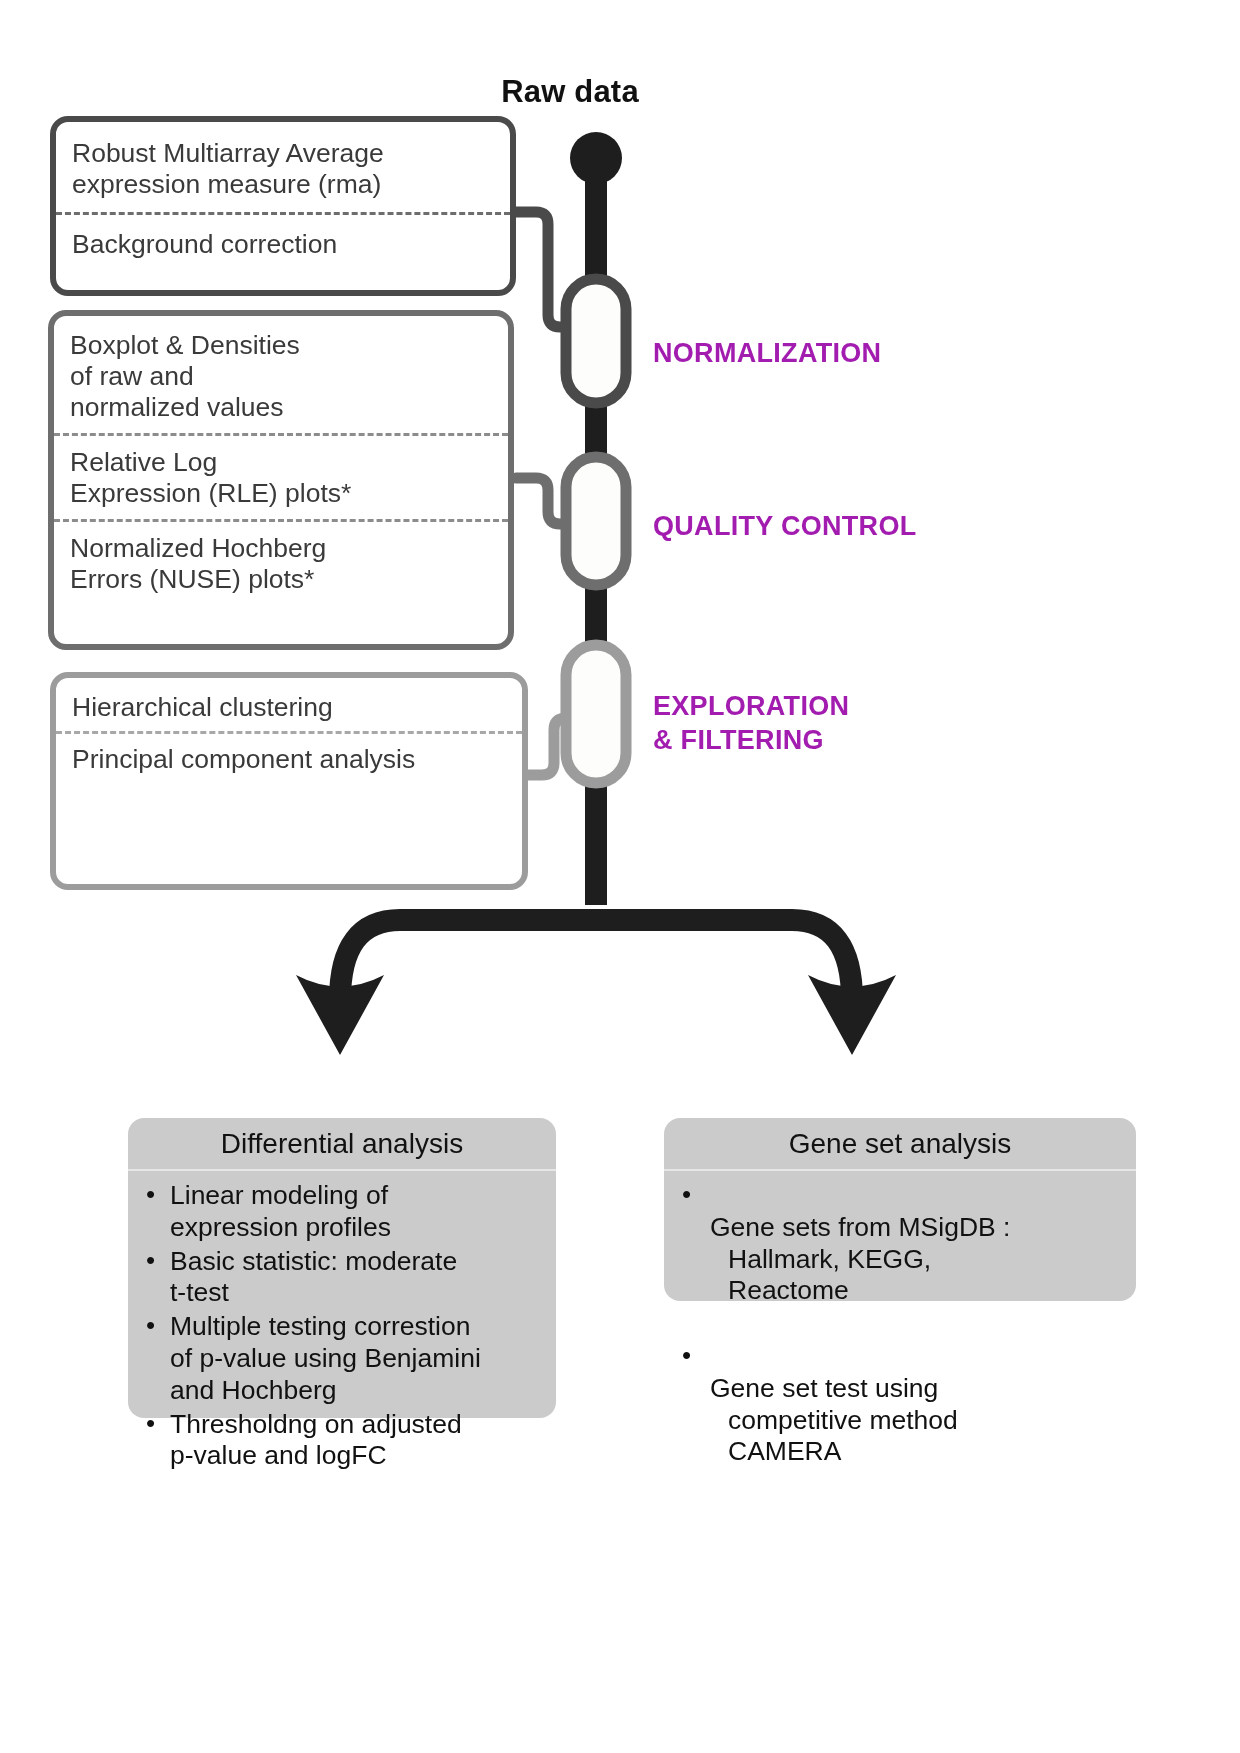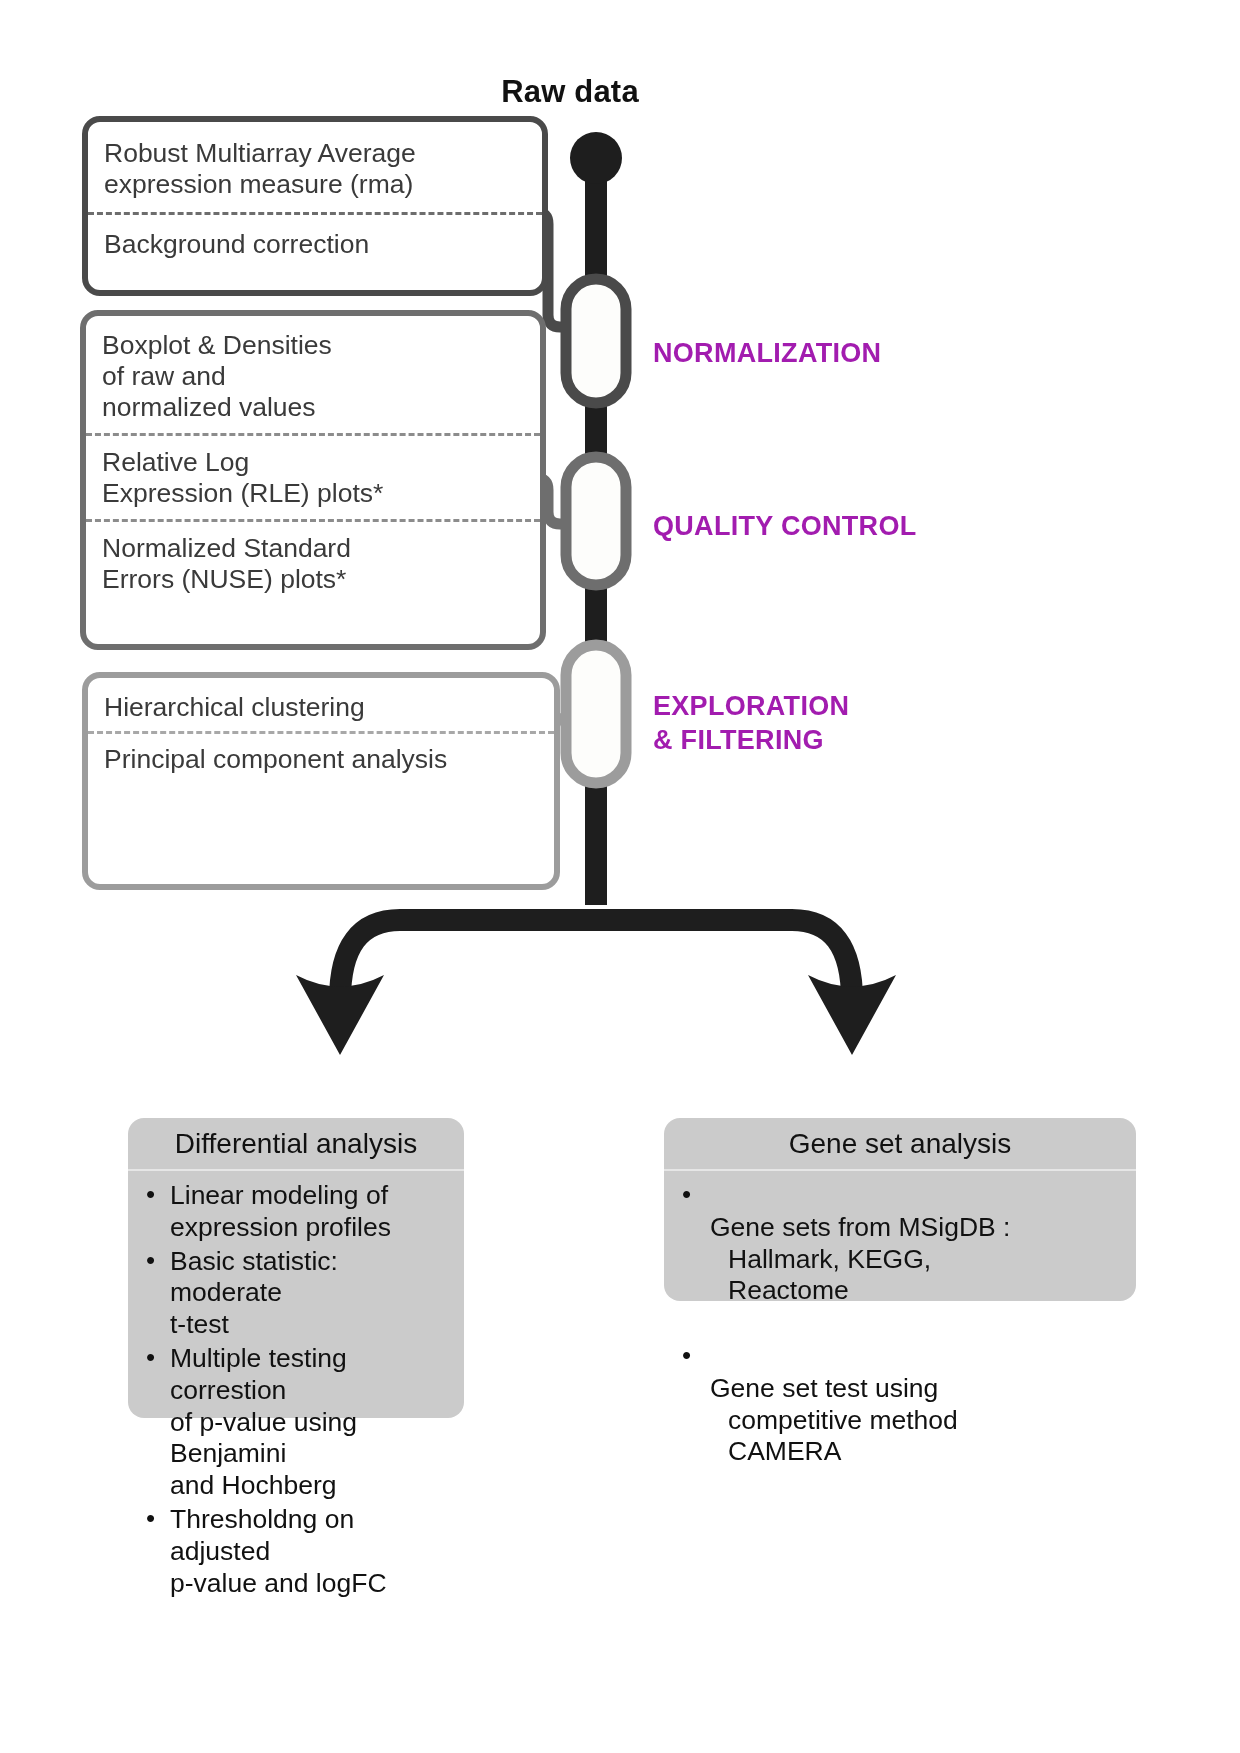--- a/index.html
+++ b/index.html
@@ -42,21 +42,20 @@
   }
 
   
   .stage-box {
     position: absolute;
     box-sizing: border-box;
     background: #ffffff;
     border-style: solid;
     border-radius: 18px;
     z-index: 3;
-    margin-left: 32px;
   }
   .stage-box .sect {
     box-sizing: border-box;
     padding: 6px 14px 6px 16px;
     font-size: 26.5px;
     line-height: 1.17;
     color: #3a3a3a;
     white-space: pre-line;
   }
   .stage-box .sect + .sect {
@@ -154,21 +153,21 @@
     position: absolute;
     left: 2px;
     top: -1px;
     font-size: 26px;
     color: #111111;
   }
 
   #panel-diff {
     left: 128px;
     top: 1118px;
-    width: 336px;
+    width: 428px;
     height: 300px;
   }
   #panel-gsa {
     left: 652px;
     top: 1118px;
     width: 472px;
     height: 183px;
     margin-left: 12px;
   }
   #panel-gsa li { padding-left: 30px; }
@@ -211,21 +210,21 @@
 expression measure (rma)</div>
     <div class="sect s2">Background correction</div>
   </div>
 
   <div class="stage-box" id="box-qc">
     <div class="sect s1">Boxplot &amp; Densities
 of raw and
 normalized values</div>
     <div class="sect s2">Relative Log
 Expression (RLE) plots*</div>
-    <div class="sect s3">Normalized Standard
+    <div class="sect s3">Normalized Hochberg
 Errors (NUSE) plots*</div>
   </div>
 
   <div class="stage-box" id="box-expl">
     <div class="sect s1">Hierarchical clustering</div>
     <div class="sect s2">Principal component analysis</div>
   </div>
 
   <div class="stage-label" id="label-norm">NORMALIZATION</div>
   <div class="stage-label" id="label-qc">QUALITY CONTROL</div>

